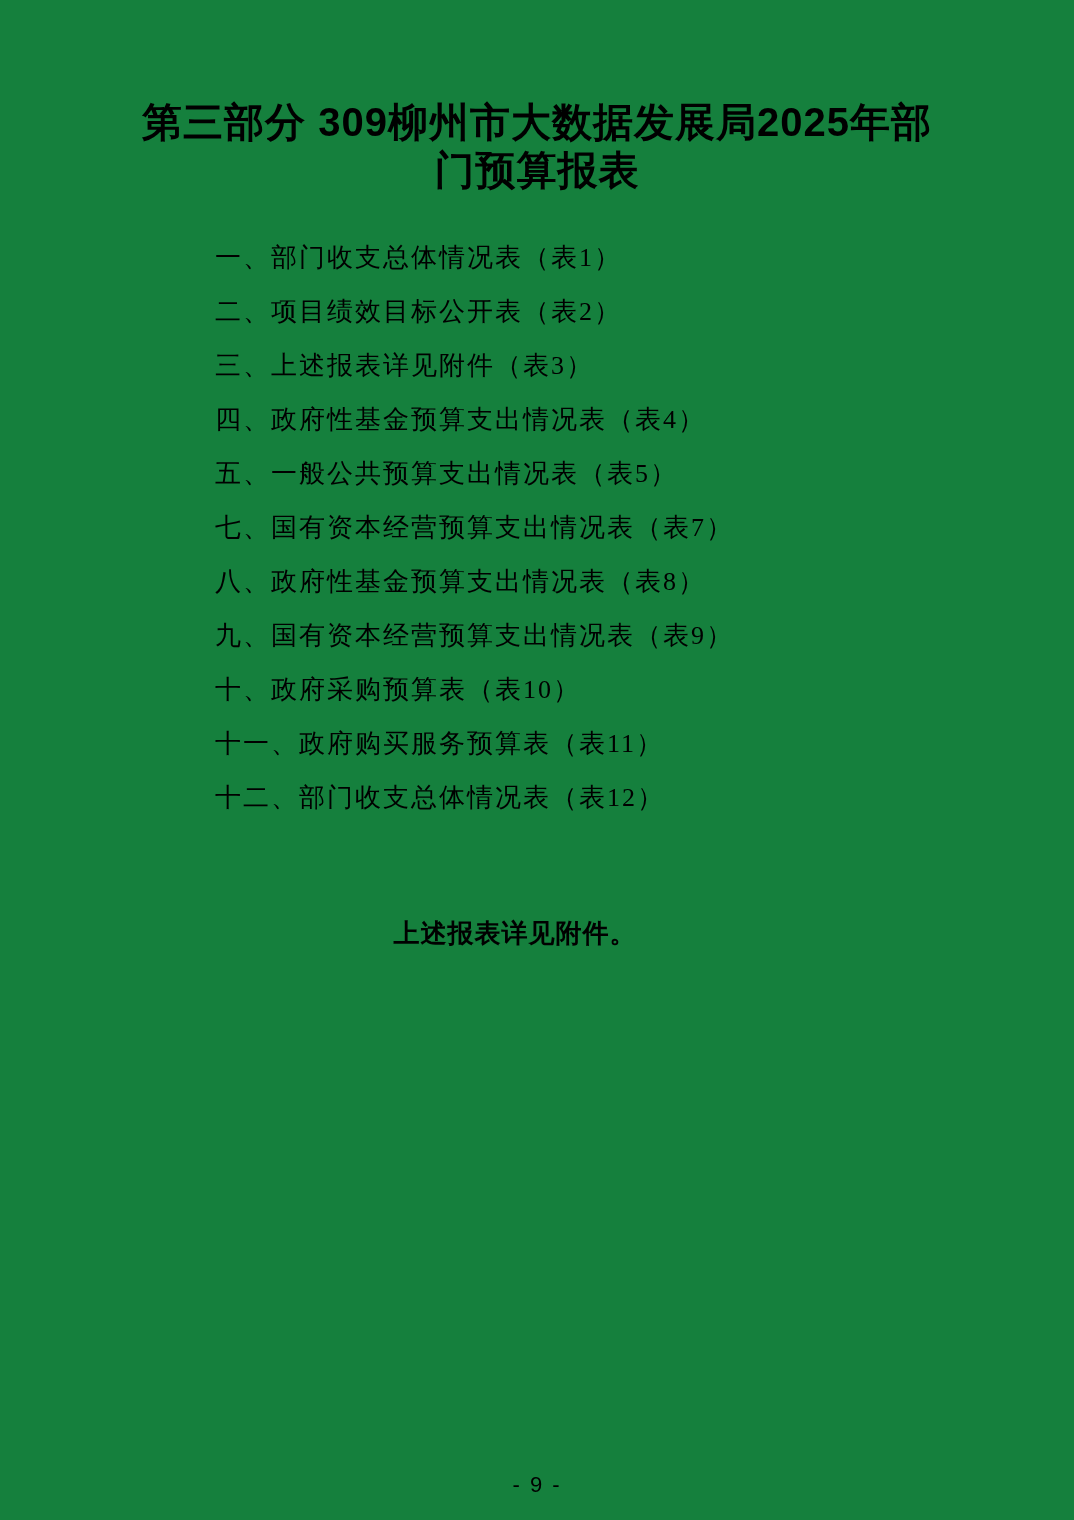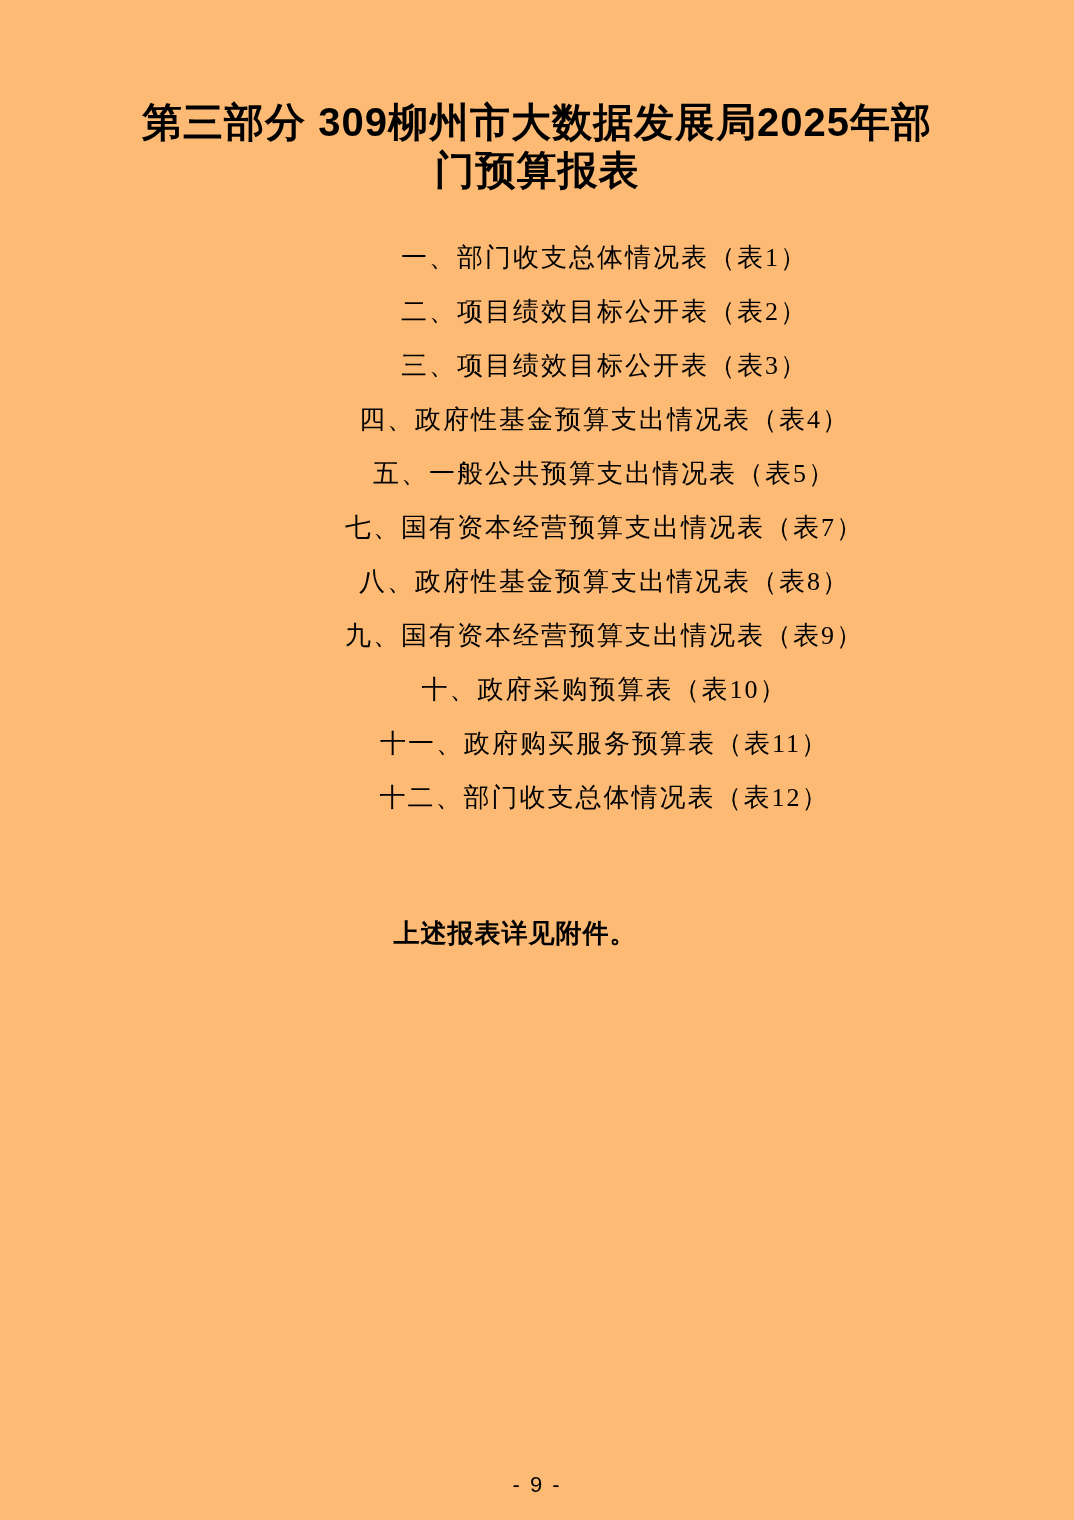--- a/index.html
+++ b/index.html
@@ -4,21 +4,21 @@
 <style>
   html, body {
     margin: 0;
     padding: 0;
     background: #ffffff;
   }
   .page {
     position: relative;
     width: 1074px;
     height: 1520px;
-    background: #fdba74;
+    background: #15803d;
     color: #000000;
     font-family: "Liberation Serif", serif;
     overflow: hidden;
   }
   .title {
     position: absolute;
     top: 98px;
     left: 50%;
     transform: translateX(-50%);
     width: 812px;
@@ -29,21 +29,20 @@
     font-size: 40px;
     line-height: 48px;
     letter-spacing: 1px;
     color: #000000;
   }
   .toc {
     position: absolute;
     top: 244px;
     left: 215px;
     right: 80px;
-    text-align: center;
   }
   .toc-item {
     font-size: 26px;
     line-height: 28px;
     margin-bottom: 26px;
     letter-spacing: 2px;
     white-space: nowrap;
     color: #000000;
   }
   .note {
@@ -75,21 +74,21 @@
 </head>
 <body>
 
 <div class="page">
 
   <h1 class="title">第三部分 309柳州市大数据发展局2025年部门预算报表</h1>
 
   <div class="toc">
     <div class="toc-item">一、部门收支总体情况表（表1）</div>
     <div class="toc-item">二、项目绩效目标公开表（表2）</div>
-    <div class="toc-item">三、项目绩效目标公开表（表3）</div>
+    <div class="toc-item">三、上述报表详见附件（表3）</div>
     <div class="toc-item">四、政府性基金预算支出情况表（表4）</div>
     <div class="toc-item">五、一般公共预算支出情况表（表5）</div>
     <div class="toc-item">七、国有资本经营预算支出情况表（表7）</div>
     <div class="toc-item">八、政府性基金预算支出情况表（表8）</div>
     <div class="toc-item">九、国有资本经营预算支出情况表（表9）</div>
     <div class="toc-item">十、政府采购预算表（表10）</div>
     <div class="toc-item">十一、政府购买服务预算表（表11）</div>
     <div class="toc-item">十二、部门收支总体情况表（表12）</div>
   </div>
 

